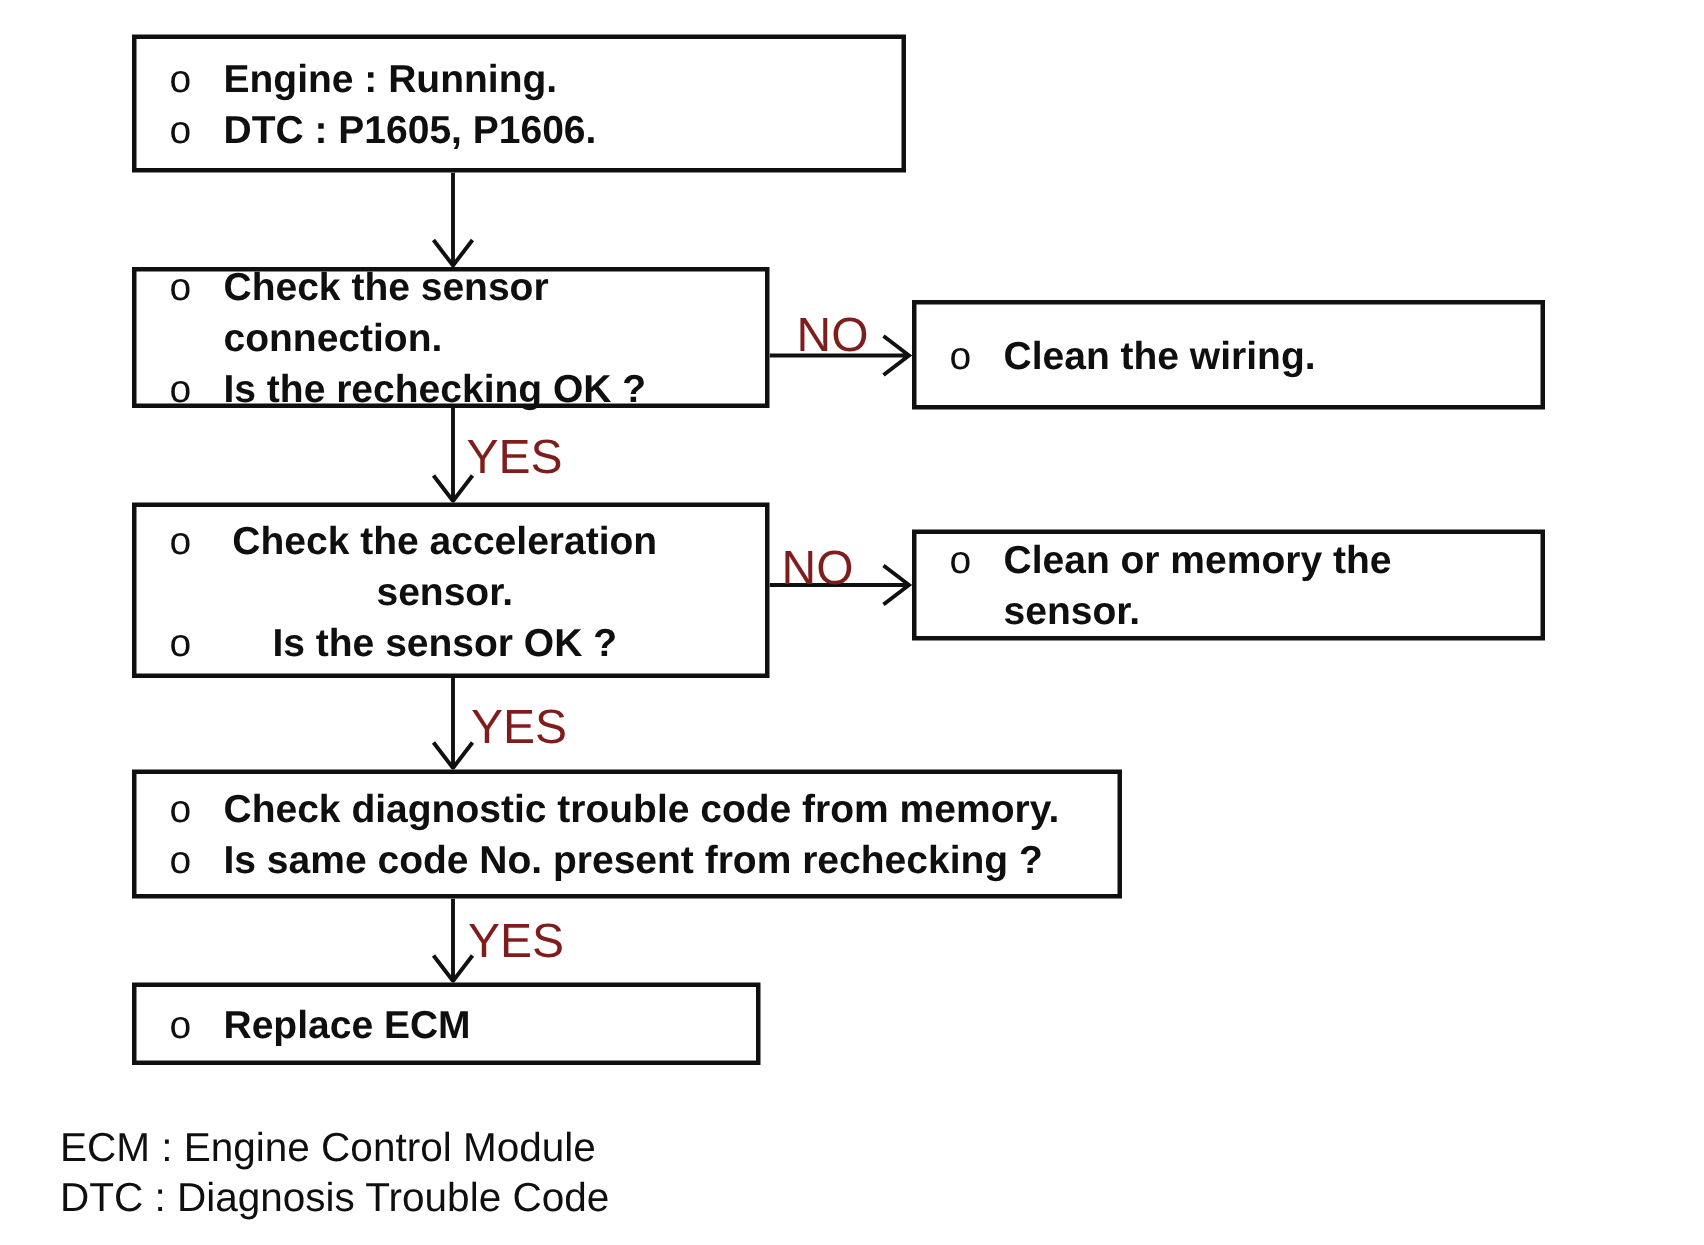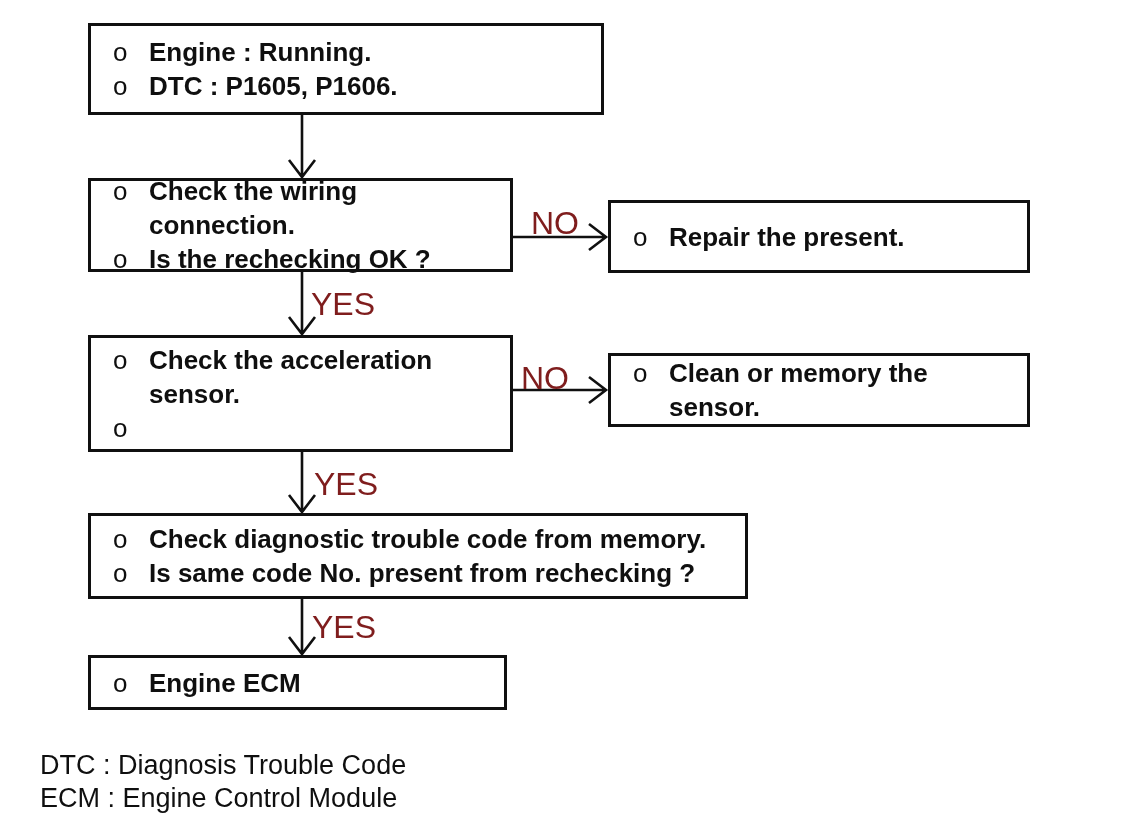--- a/index.html
+++ b/index.html
@@ -39,21 +39,21 @@
 
   .b-start { left: 88px;  top: 23px;  width: 516px; height: 92px; }
   .b-q1    { left: 88px;  top: 178px; width: 425px; height: 94px; }
   .b-a1    { left: 608px; top: 200px; width: 422px; height: 73px; }
   .b-q2    { left: 88px;  top: 335px; width: 425px; height: 117px; }
   .b-a2    { left: 608px; top: 353px; width: 422px; height: 74px; }
   .b-q3    { left: 88px;  top: 513px; width: 660px; height: 86px; }
   .b-end   { left: 88px;  top: 655px; width: 419px; height: 55px; }
 
   
-  .b-q2 .txt { max-width: 295px; }
+  .b-q2 .txt { max-width: 295px; text-align: center; }
 
   .branch-label {
     position: absolute;
     font-size: 32px;
     line-height: 1;
     color: #7f1d1d;
   }
   .lbl-yes-1 { left: 311px; top: 288px; }
   .lbl-no-1  { left: 531px; top: 207px; }
   .lbl-yes-2 { left: 314px; top: 468px; }
@@ -92,42 +92,43 @@
     </div>
     <div class="row">
       <span class="bullet">o</span>
       <span class="txt">DTC : P1605, P1606.</span>
     </div>
   </div>
 
   <div class="box b-q1">
     <div class="row">
       <span class="bullet">o</span>
-      <span class="txt">Check the wiring connection.</span>
+      <span class="txt">Check the sensor connection.</span>
     </div>
     <div class="row">
       <span class="bullet">o</span>
       <span class="txt">Is the rechecking OK ?</span>
     </div>
   </div>
 
   <div class="box b-a1">
     <div class="row">
       <span class="bullet">o</span>
-      <span class="txt">Repair the present.</span>
+      <span class="txt">Clean the wiring.</span>
     </div>
   </div>
 
   <div class="box b-q2">
     <div class="row">
       <span class="bullet">o</span>
       <span class="txt">Check the acceleration sensor.</span>
     </div>
     <div class="row">
       <span class="bullet">o</span>
+      <span class="txt">Is the sensor OK ?</span>
     </div>
   </div>
 
   <div class="box b-a2">
     <div class="row">
       <span class="bullet">o</span>
       <span class="txt">Clean or memory the sensor.</span>
     </div>
   </div>
 
@@ -138,28 +139,28 @@
     </div>
     <div class="row">
       <span class="bullet">o</span>
       <span class="txt">Is same code No. present from rechecking ?</span>
     </div>
   </div>
 
   <div class="box b-end">
     <div class="row">
       <span class="bullet">o</span>
-      <span class="txt">Engine ECM</span>
+      <span class="txt">Replace ECM</span>
     </div>
   </div>
 
   <div class="branch-label lbl-no-1">NO</div>
   <div class="branch-label lbl-yes-1">YES</div>
   <div class="branch-label lbl-no-2">NO</div>
   <div class="branch-label lbl-yes-2">YES</div>
   <div class="branch-label lbl-yes-3">YES</div>
 
   <div class="legend">
+    <div>ECM : Engine Control Module</div>
     <div>DTC : Diagnosis Trouble Code</div>
-    <div>ECM : Engine Control Module</div>
   </div>
 
 </div>
 
 </body></html>

